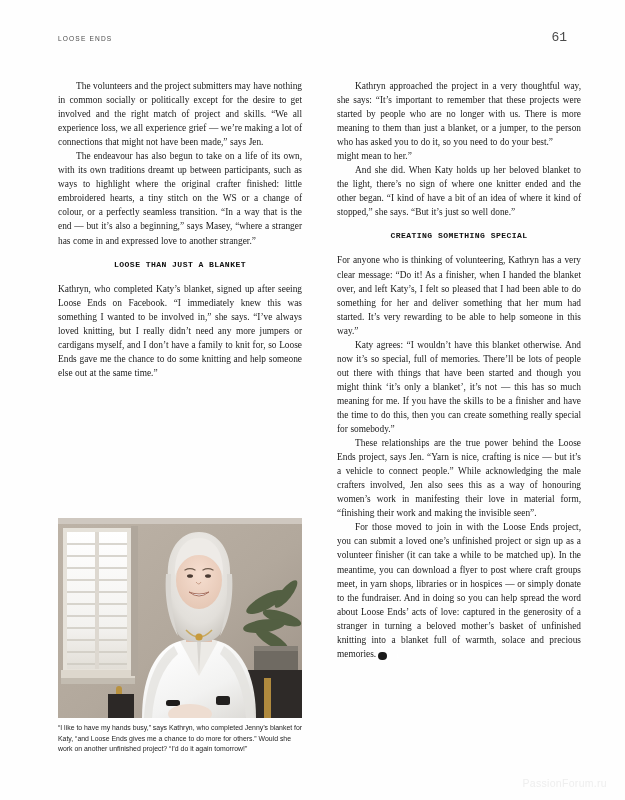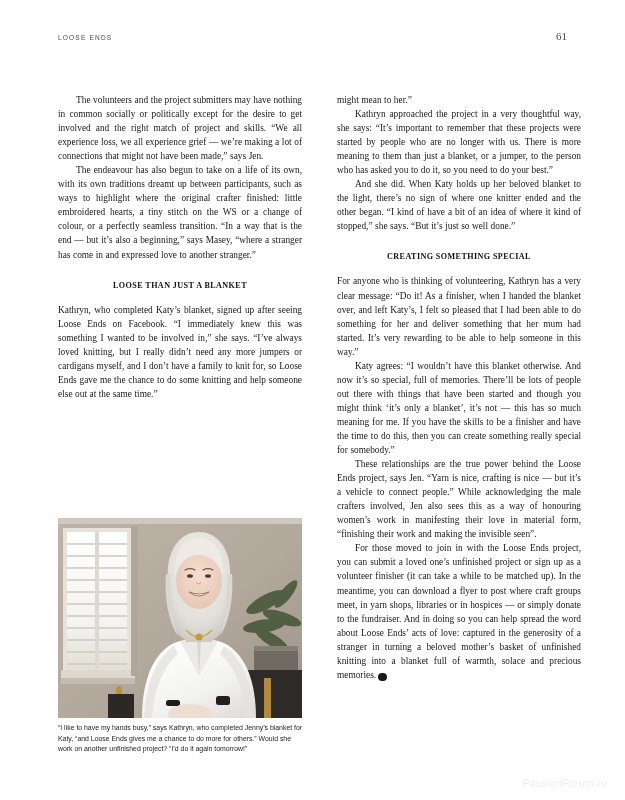--- a/index.html
+++ b/index.html
@@ -32,53 +32,53 @@
     justify-content: space-between;
     align-items: baseline;
   }
   .runhead-title {
     font-family: "Liberation Sans", sans-serif;
     font-size: 6.6px;
     letter-spacing: 1.15px;
     color: #4a4a4a;
   }
   .runhead-folio {
-    font-family: Liberation Serif, serif;
-    font-size: 11px;
+    font-family: Liberation Mono, monospace;
+    font-size: 13px;
     color: #4a4a4a;
   }
 
   
   .col {
     position: absolute;
-    top: 93px;
+    top: 79px;
     width: 244px;
   }
   .col-left  { left: 58px; }
   .col-right { left: 337px; }
 
   p.body {
     margin: 0;
     font-size: 9.35px;
     line-height: 14.05px;
     text-align: justify;
     text-indent: 18px;
     color: #1a1a1a;
     hyphens: none;
     word-spacing: 0.02em;
   }
   p.body.noindent { text-indent: 0; }
 
   h2.sub {
-    font-family: Liberation Serif, serif;
+    font-family: Liberation Mono, monospace;
     font-size: 8.1px;
     font-weight: bold;
     letter-spacing: 0.42px;
     text-align: center;
-    margin: 19px 0 13px 0;
+    margin: 12px 0 13px 0;
     color: #111;
   }
 
   .endmark {
     display: inline-block;
     width: 8.5px;
     height: 8.5px;
     border-radius: 50%;
     background: #1a1a1a;
     color: #fff;
@@ -139,22 +139,22 @@
   <div class="col col-left">
     <p class="body">The volunteers and the project submitters may have nothing in common socially or politically except for the desire to get involved and the right match of project and skills. “We all experience loss, we all experience grief — we’re making a lot of connections that might not have been made,” says Jen.</p>
     <p class="body">The endeavour has also begun to take on a life of its own, with its own traditions dreamt up between participants, such as ways to highlight where the original crafter finished: little embroidered hearts, a tiny stitch on the WS or a change of colour, or a perfectly seamless transition. “In a way that is the end — but it’s also a beginning,” says Masey, “where a stranger has come in and expressed love to another stranger.”</p>
 
     <h2 class="sub">LOOSE THAN JUST A BLANKET</h2>
 
     <p class="body noindent">Kathryn, who completed Katy’s blanket, signed up after seeing Loose Ends on Facebook. “I immediately knew this was something I wanted to be involved in,” she says. “I’ve always loved knitting, but I really didn’t need any more jumpers or cardigans myself, and I don’t have a family to knit for, so Loose Ends gave me the chance to do some knitting and help someone else out at the same time.”</p>
   </div>
 
   <div class="col col-right">
+    <p class="body">Kathryn approached the project in a very thoughtful way, she says: “It’s important to remember that these projects were started by people who are no longer with us. There is more meaning to them than just a blanket, or a jumper, to the person who has asked you to do it, so you need to do your best.”</p>
     <p class="body noindent">might mean to her.”</p>
-    <p class="body">Kathryn approached the project in a very thoughtful way, she says: “It’s important to remember that these projects were started by people who are no longer with us. There is more meaning to them than just a blanket, or a jumper, to the person who has asked you to do it, so you need to do your best.”</p>
     <p class="body">And she did. When Katy holds up her beloved blanket to the light, there’s no sign of where one knitter ended and the other began. “I kind of have a bit of an idea of where it kind of stopped,” she says. “But it’s just so well done.”</p>
 
     <h2 class="sub">CREATING SOMETHING SPECIAL</h2>
 
     <p class="body noindent">For anyone who is thinking of volunteering, Kathryn has a very clear message: “Do it! As a finisher, when I handed the blanket over, and left Katy’s, I felt so pleased that I had been able to do something for her and deliver something that her mum had started. It’s very rewarding to be able to help someone in this way.”</p>
     <p class="body">Katy agrees: “I wouldn’t have this blanket otherwise. And now it’s so special, full of memories. There’ll be lots of people out there with things that have been started and though you might think ‘it’s only a blanket’, it’s not — this has so much meaning for me. If you have the skills to be a finisher and have the time to do this, then you can create something really special for somebody.”</p>
     <p class="body">These relationships are the true power behind the Loose Ends project, says Jen. “Yarn is nice, crafting is nice — but it’s a vehicle to connect people.” While acknowledging the male crafters involved, Jen also sees this as a way of honouring women’s work in manifesting their love in material form, “finishing their work and making the invisible seen”.</p>
     <p class="body"><span>For those moved to join in with the Loose Ends project, you can submit a loved one’s unfinished project or sign up as a volunteer finisher (it can take a while to be matched up). In the meantime, you can download a flyer to post where craft groups meet, in yarn shops, libraries or in hospices — or simply donate to the fundraiser. And in doing so you can help spread the word about Loose Ends’ acts of love: captured in the generosity of a stranger in turning a beloved mother’s basket of unfinished knitting into a blanket full of warmth, solace and precious memories.</span><span class="endmark">L</span></p>
   </div>
 

